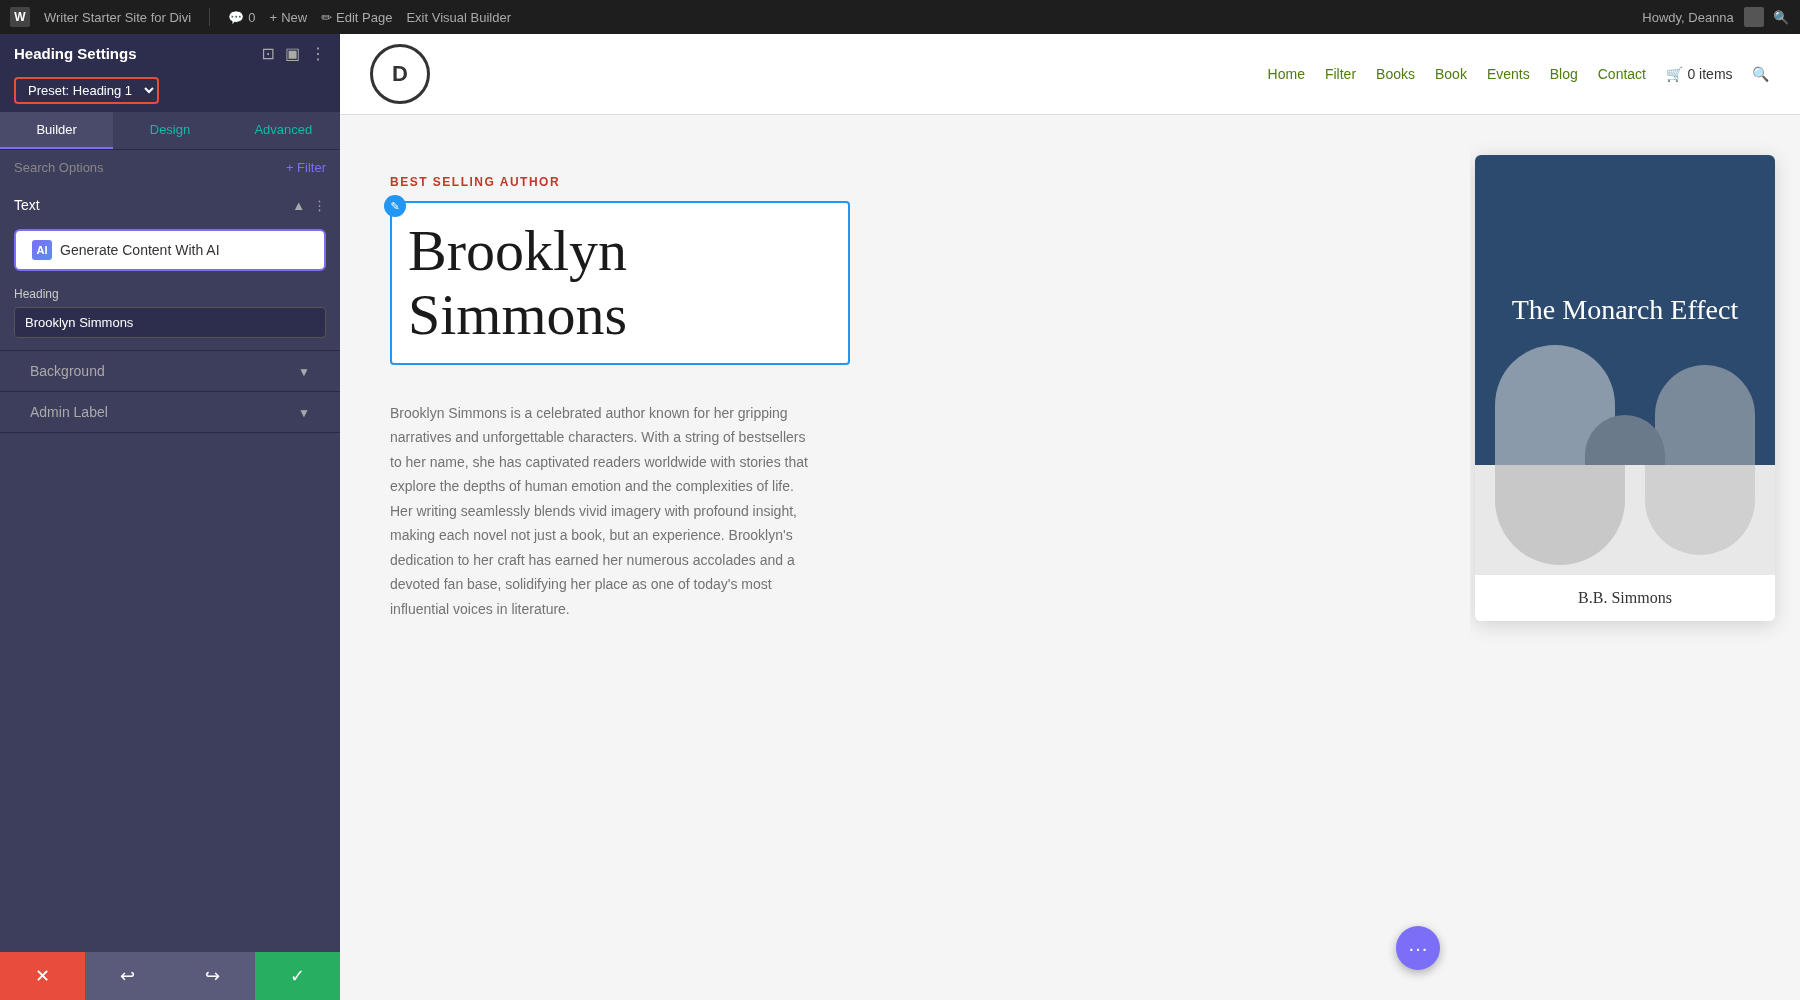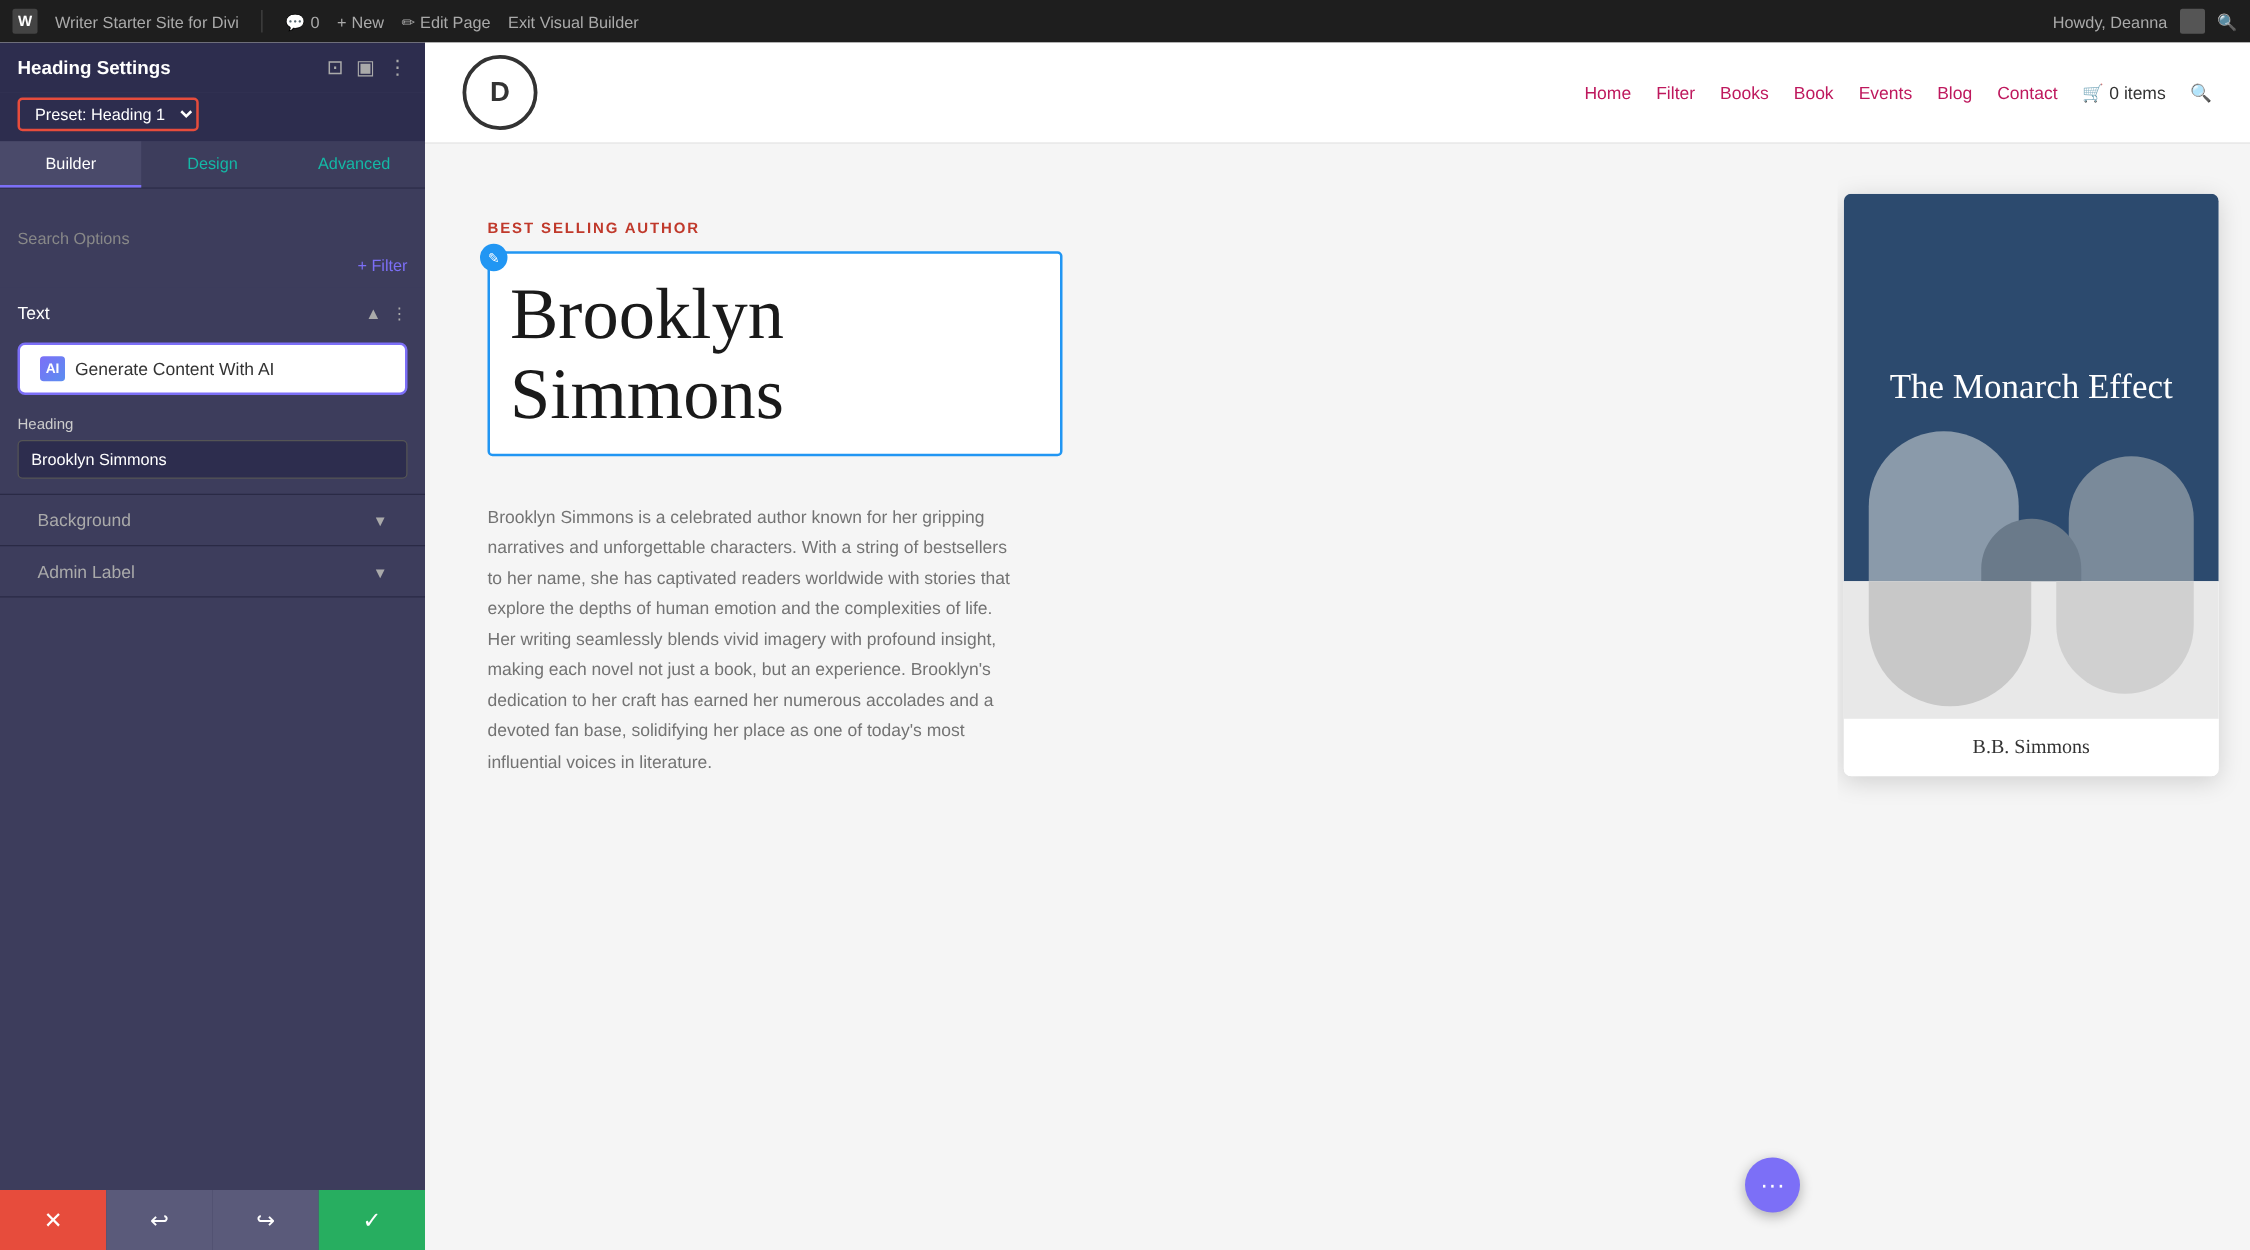--- a/index.html
+++ b/index.html
@@ -128,21 +128,20 @@
       font-size: 13px;
       flex: 1;
     }
     .sidebar-search input::placeholder { color: #888; }
     .filter-btn {
       color: #7c6ff7;
       font-size: 13px;
       cursor: pointer;
       background: none;
       border: none;
-      margin-top: 44px;
     }
 
     
     .sidebar-content {
       flex: 1;
       overflow-y: auto;
       padding-bottom: 10px;
     }
 
     
@@ -292,21 +291,21 @@
       margin-right: 20px;
     }
     .nav-links {
       margin-left: auto;
       display: flex;
       align-items: center;
       gap: 20px;
       font-size: 14px;
       color: #333;
     }
-    .nav-link { cursor: pointer; color: #be185d; }
+    .nav-link { cursor: pointer; color: #4d7c0f; }
     .nav-cart { display: flex; align-items: center; gap: 4px; }
     .nav-search { cursor: pointer; }
 
     
     .page-content {
       flex: 1;
       overflow-y: auto;
       background: #f5f5f5;
       position: relative;
       display: flex;

